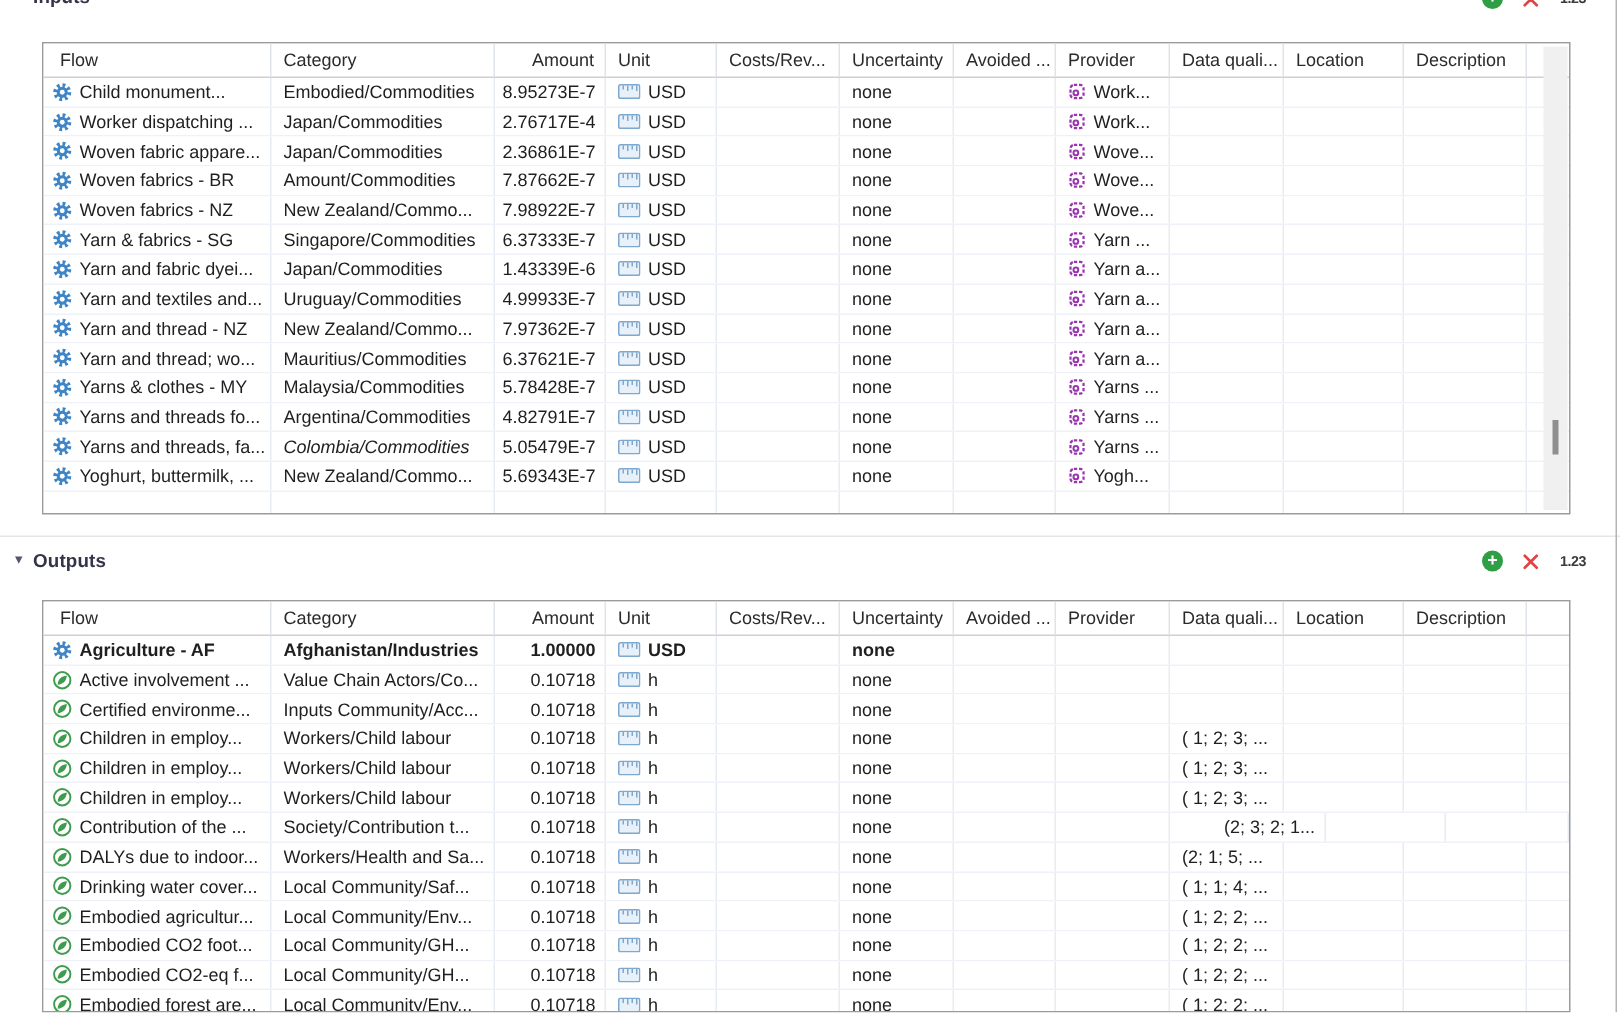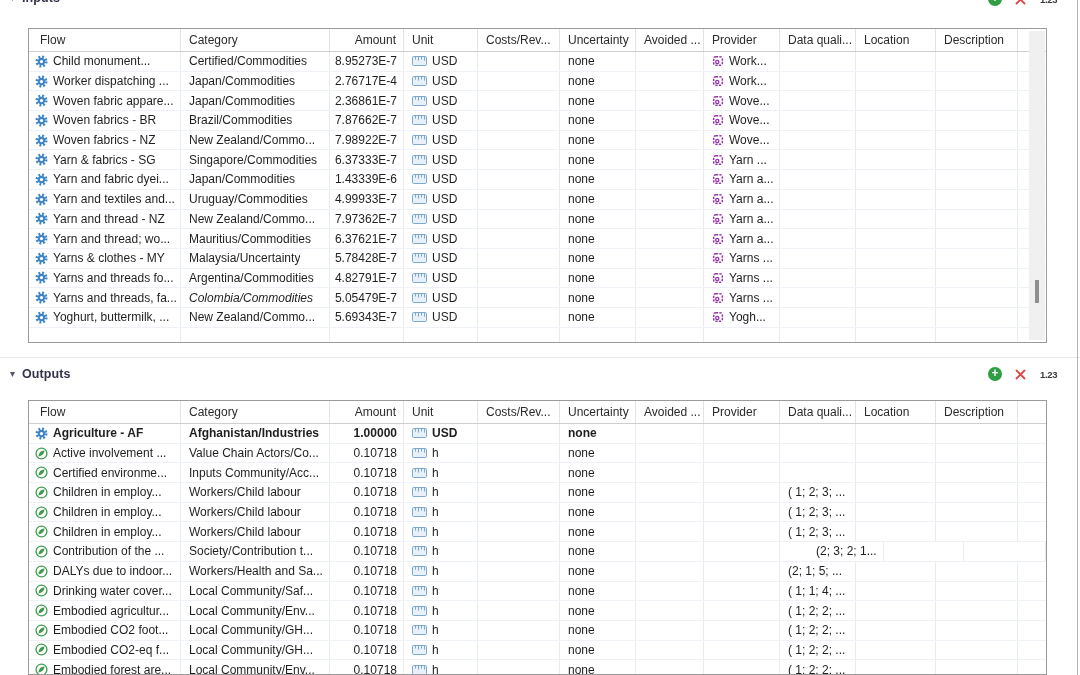--- a/index.html
+++ b/index.html
@@ -90,21 +90,21 @@
       <div class="trow">
         <div class="cell first" style="width: 152px;">
           <svg class="svg-ic" width="13" height="13" viewBox="0 0 16 16">
             <circle cx="8" cy="8" r="5.4" fill="none" stroke="#3d85c6" stroke-width="4" stroke-dasharray="2.1 2.15"></circle>
             <circle cx="8" cy="8" r="4.5" fill="#3d85c6"></circle>
             <circle cx="8" cy="8" r="2" fill="#fff"></circle>
           </svg>
           <span class="txt">Child monument...</span>
         </div>
         <div class="cell" style="width: 149px;">
-          <span class="txt">Certified/Commodities</span>
+          <span class="txt">Embodied/Commodities</span>
         </div>
         <div class="cell al-r" style="width: 74px;">
           <span class="txt">8.95273E-7</span>
         </div>
         <div class="cell" style="width: 74px;">
           <svg class="svg-ic" width="15" height="10" viewBox="0 0 15 10">
             <rect x="0.5" y="0.5" width="14" height="9" rx="1.2" fill="#e8f1fa" stroke="#7fa8cf"></rect>
             <path d="M3.5 1v2.6M6.5 1v3.6M9.5 1v2.6M12.5 1v3.6" stroke="#7fa8cf" stroke-width="1" fill="none"></path>
           </svg>
           <span class="txt">USD</span>
@@ -240,21 +240,21 @@
       <div class="trow">
         <div class="cell first" style="width: 152px;">
           <svg class="svg-ic" width="13" height="13" viewBox="0 0 16 16">
             <circle cx="8" cy="8" r="5.4" fill="none" stroke="#3d85c6" stroke-width="4" stroke-dasharray="2.1 2.15"></circle>
             <circle cx="8" cy="8" r="4.5" fill="#3d85c6"></circle>
             <circle cx="8" cy="8" r="2" fill="#fff"></circle>
           </svg>
           <span class="txt">Woven fabrics - BR</span>
         </div>
         <div class="cell" style="width: 149px;">
-          <span class="txt">Brazil/Commodities</span>
+          <span class="txt">Amount/Commodities</span>
         </div>
         <div class="cell al-r" style="width: 74px;">
           <span class="txt">7.87662E-7</span>
         </div>
         <div class="cell" style="width: 74px;">
           <svg class="svg-ic" width="15" height="10" viewBox="0 0 15 10">
             <rect x="0.5" y="0.5" width="14" height="9" rx="1.2" fill="#e8f1fa" stroke="#7fa8cf"></rect>
             <path d="M3.5 1v2.6M6.5 1v3.6M9.5 1v2.6M12.5 1v3.6" stroke="#7fa8cf" stroke-width="1" fill="none"></path>
           </svg>
           <span class="txt">USD</span>
@@ -590,21 +590,21 @@
       <div class="trow">
         <div class="cell first" style="width: 152px;">
           <svg class="svg-ic" width="13" height="13" viewBox="0 0 16 16">
             <circle cx="8" cy="8" r="5.4" fill="none" stroke="#3d85c6" stroke-width="4" stroke-dasharray="2.1 2.15"></circle>
             <circle cx="8" cy="8" r="4.5" fill="#3d85c6"></circle>
             <circle cx="8" cy="8" r="2" fill="#fff"></circle>
           </svg>
           <span class="txt">Yarns &amp; clothes - MY</span>
         </div>
         <div class="cell" style="width: 149px;">
-          <span class="txt">Malaysia/Uncertainty</span>
+          <span class="txt">Malaysia/Commodities</span>
         </div>
         <div class="cell al-r" style="width: 74px;">
           <span class="txt">5.78428E-7</span>
         </div>
         <div class="cell" style="width: 74px;">
           <svg class="svg-ic" width="15" height="10" viewBox="0 0 15 10">
             <rect x="0.5" y="0.5" width="14" height="9" rx="1.2" fill="#e8f1fa" stroke="#7fa8cf"></rect>
             <path d="M3.5 1v2.6M6.5 1v3.6M9.5 1v2.6M12.5 1v3.6" stroke="#7fa8cf" stroke-width="1" fill="none"></path>
           </svg>
           <span class="txt">USD</span>

